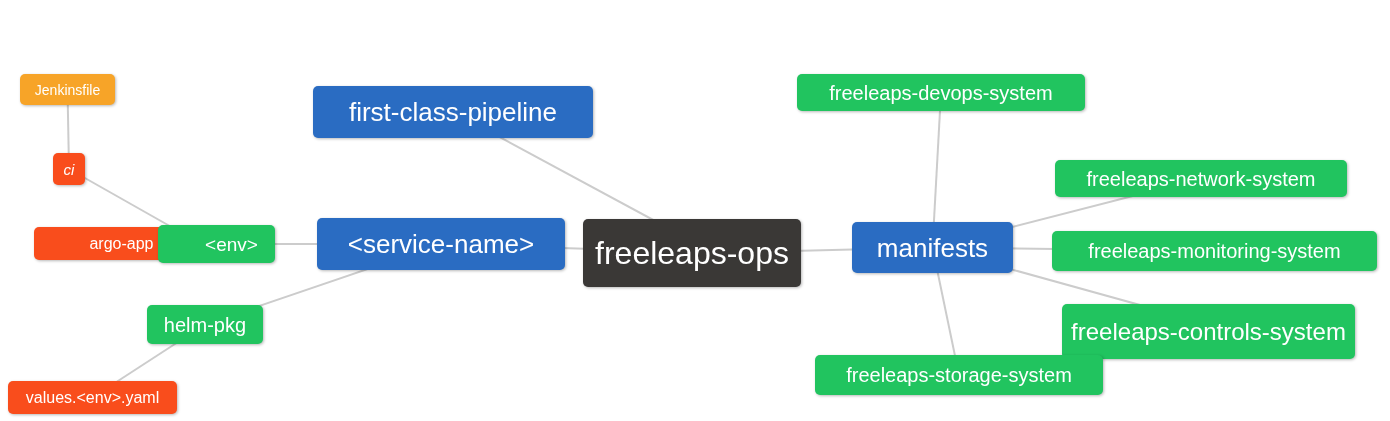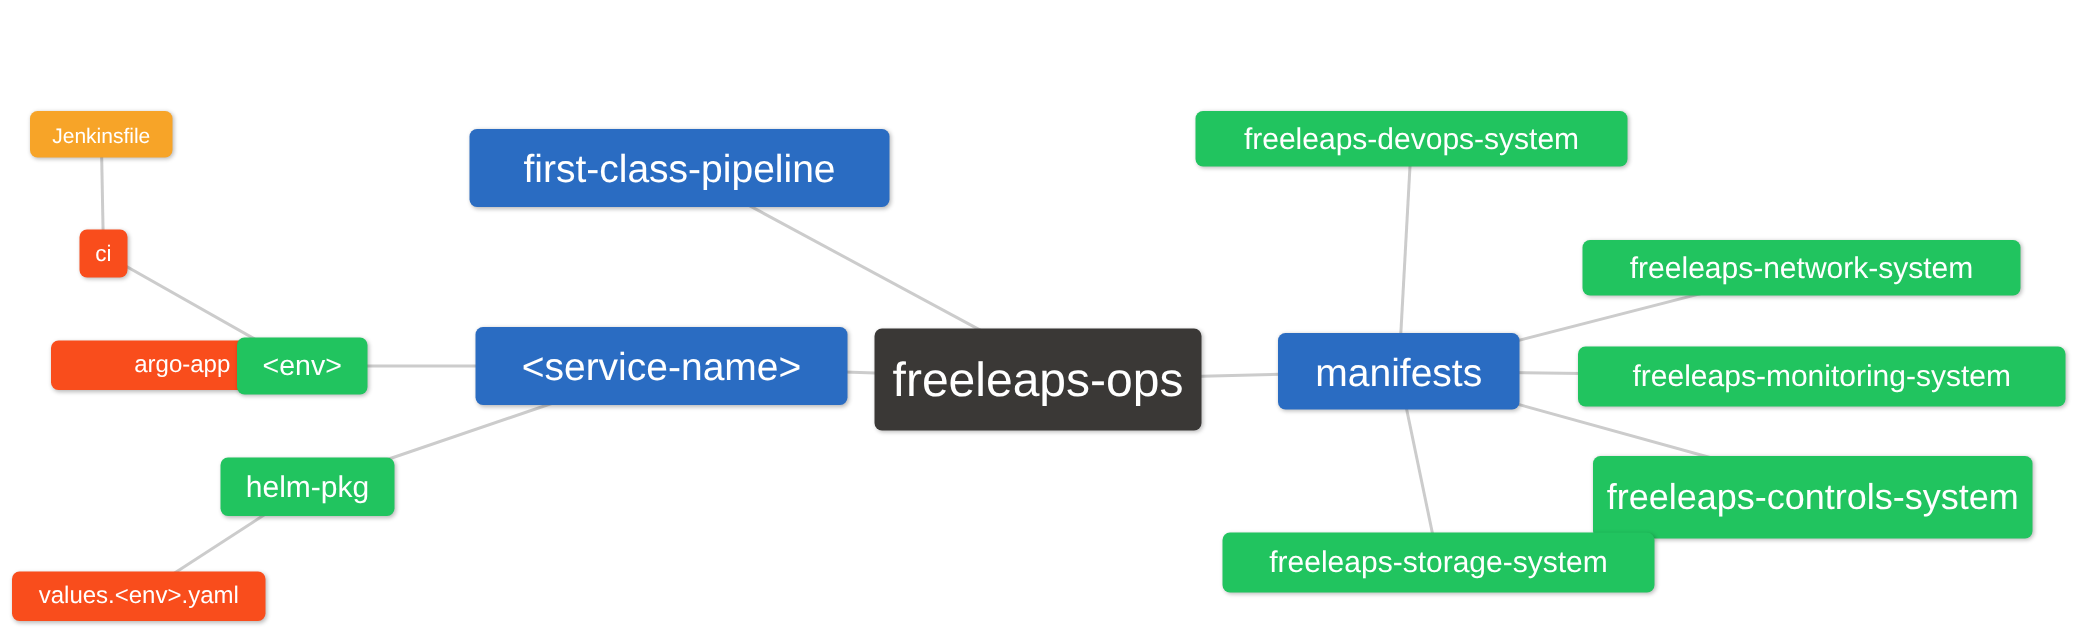--- a/index.html
+++ b/index.html
@@ -53,23 +53,23 @@
       <line x1="453" y1="64" x2="714.5" y2="205" stroke="#cccccc" stroke-width="2"></line>
       <line x1="714.5" y1="205" x2="932.5" y2="199.5" stroke="#cccccc" stroke-width="2"></line>
       <line x1="932.5" y1="199.5" x2="941" y2="44.5" stroke="#cccccc" stroke-width="2"></line>
       <line x1="932.5" y1="199.5" x2="1201" y2="130.5" stroke="#cccccc" stroke-width="2"></line>
       <line x1="932.5" y1="199.5" x2="1214.5" y2="203" stroke="#cccccc" stroke-width="2"></line>
       <line x1="932.5" y1="199.5" x2="1208.5" y2="276" stroke="#cccccc" stroke-width="2"></line>
       <line x1="932.5" y1="199.5" x2="959" y2="327" stroke="#cccccc" stroke-width="2"></line>
     </svg>
   <div id="node-layer">
       <div class="node" style="left: 20px; top: 26px; width: 95px; height: 31px; font-size: 14px; background: rgb(247, 164, 40); color: rgb(255, 255, 255);">Jenkinsfile</div>
-      <div class="node" style="left: 53px; top: 105px; width: 32px; height: 32px; font-size: 15px; background: rgb(249, 77, 28); color: rgb(255, 255, 255);">ci</div>
+      <div class="node" style="left: 53px; top: 105px; width: 32px; height: 32px; font-size: 15px; background: rgb(249, 77, 28); color: rgb(255, 255, 255); font-style: italic;">ci</div>
       <div class="node" style="left: 34px; top: 179px; width: 87px; height: 33px; font-size: 16px; background: rgb(249, 77, 28); color: rgb(255, 255, 255); padding-left: 44px;">argo-app</div>
-      <div class="node" style="left: 158px; top: 177px; width: 87px; height: 38px; font-size: 19px; background: rgb(33, 196, 95); color: rgb(255, 255, 255);">&lt;env&gt;</div>
+      <div class="node" style="left: 158px; top: 177px; width: 87px; height: 38px; font-size: 19px; background: rgb(33, 196, 95); color: rgb(255, 255, 255); padding-left: 30px;">&lt;env&gt;</div>
       <div class="node" style="left: 147px; top: 257px; width: 116px; height: 39px; font-size: 20px; background: rgb(33, 196, 95); color: rgb(255, 255, 255);">helm-pkg</div>
       <div class="node" style="left: 8px; top: 333px; width: 169px; height: 33px; font-size: 16px; background: rgb(249, 77, 28); color: rgb(255, 255, 255);">values.&lt;env&gt;.yaml</div>
       <div class="node" style="left: 313px; top: 38px; width: 280px; height: 52px; font-size: 26px; background: rgb(42, 108, 194); color: rgb(255, 255, 255);">first-class-pipeline</div>
       <div class="node" style="left: 317px; top: 170px; width: 248px; height: 52px; font-size: 26px; background: rgb(42, 108, 194); color: rgb(255, 255, 255);">&lt;service-name&gt;</div>
       <div class="node" style="left: 583px; top: 171px; width: 218px; height: 68px; font-size: 32px; background: rgb(58, 56, 54); color: rgb(255, 255, 255);">freeleaps-ops</div>
       <div class="node" style="left: 852px; top: 174px; width: 161px; height: 51px; font-size: 26px; background: rgb(42, 108, 194); color: rgb(255, 255, 255);">manifests</div>
       <div class="node" style="left: 797px; top: 26px; width: 288px; height: 37px; font-size: 20px; background: rgb(33, 196, 95); color: rgb(255, 255, 255);">freeleaps-devops-system</div>
       <div class="node" style="left: 1055px; top: 112px; width: 292px; height: 37px; font-size: 20px; background: rgb(33, 196, 95); color: rgb(255, 255, 255);">freeleaps-network-system</div>
       <div class="node" style="left: 1052px; top: 183px; width: 325px; height: 40px; font-size: 20px; background: rgb(33, 196, 95); color: rgb(255, 255, 255);">freeleaps-monitoring-system</div>
       <div class="node" style="left: 1062px; top: 256px; width: 293px; height: 55px; font-size: 24px; background: rgb(33, 196, 95); color: rgb(255, 255, 255);">freeleaps-controls-system</div>

